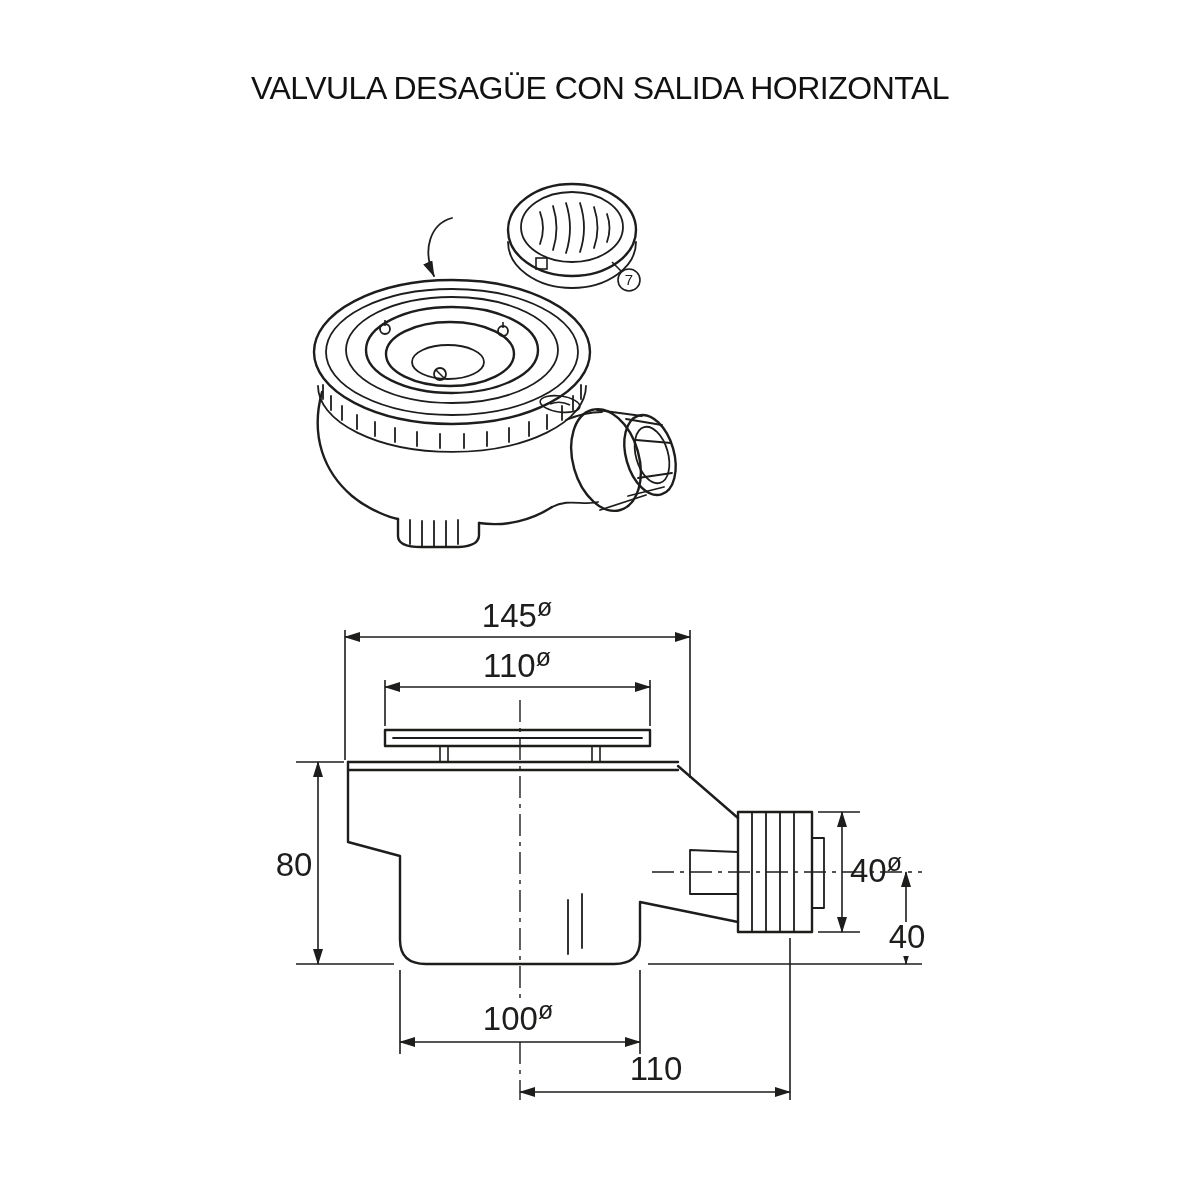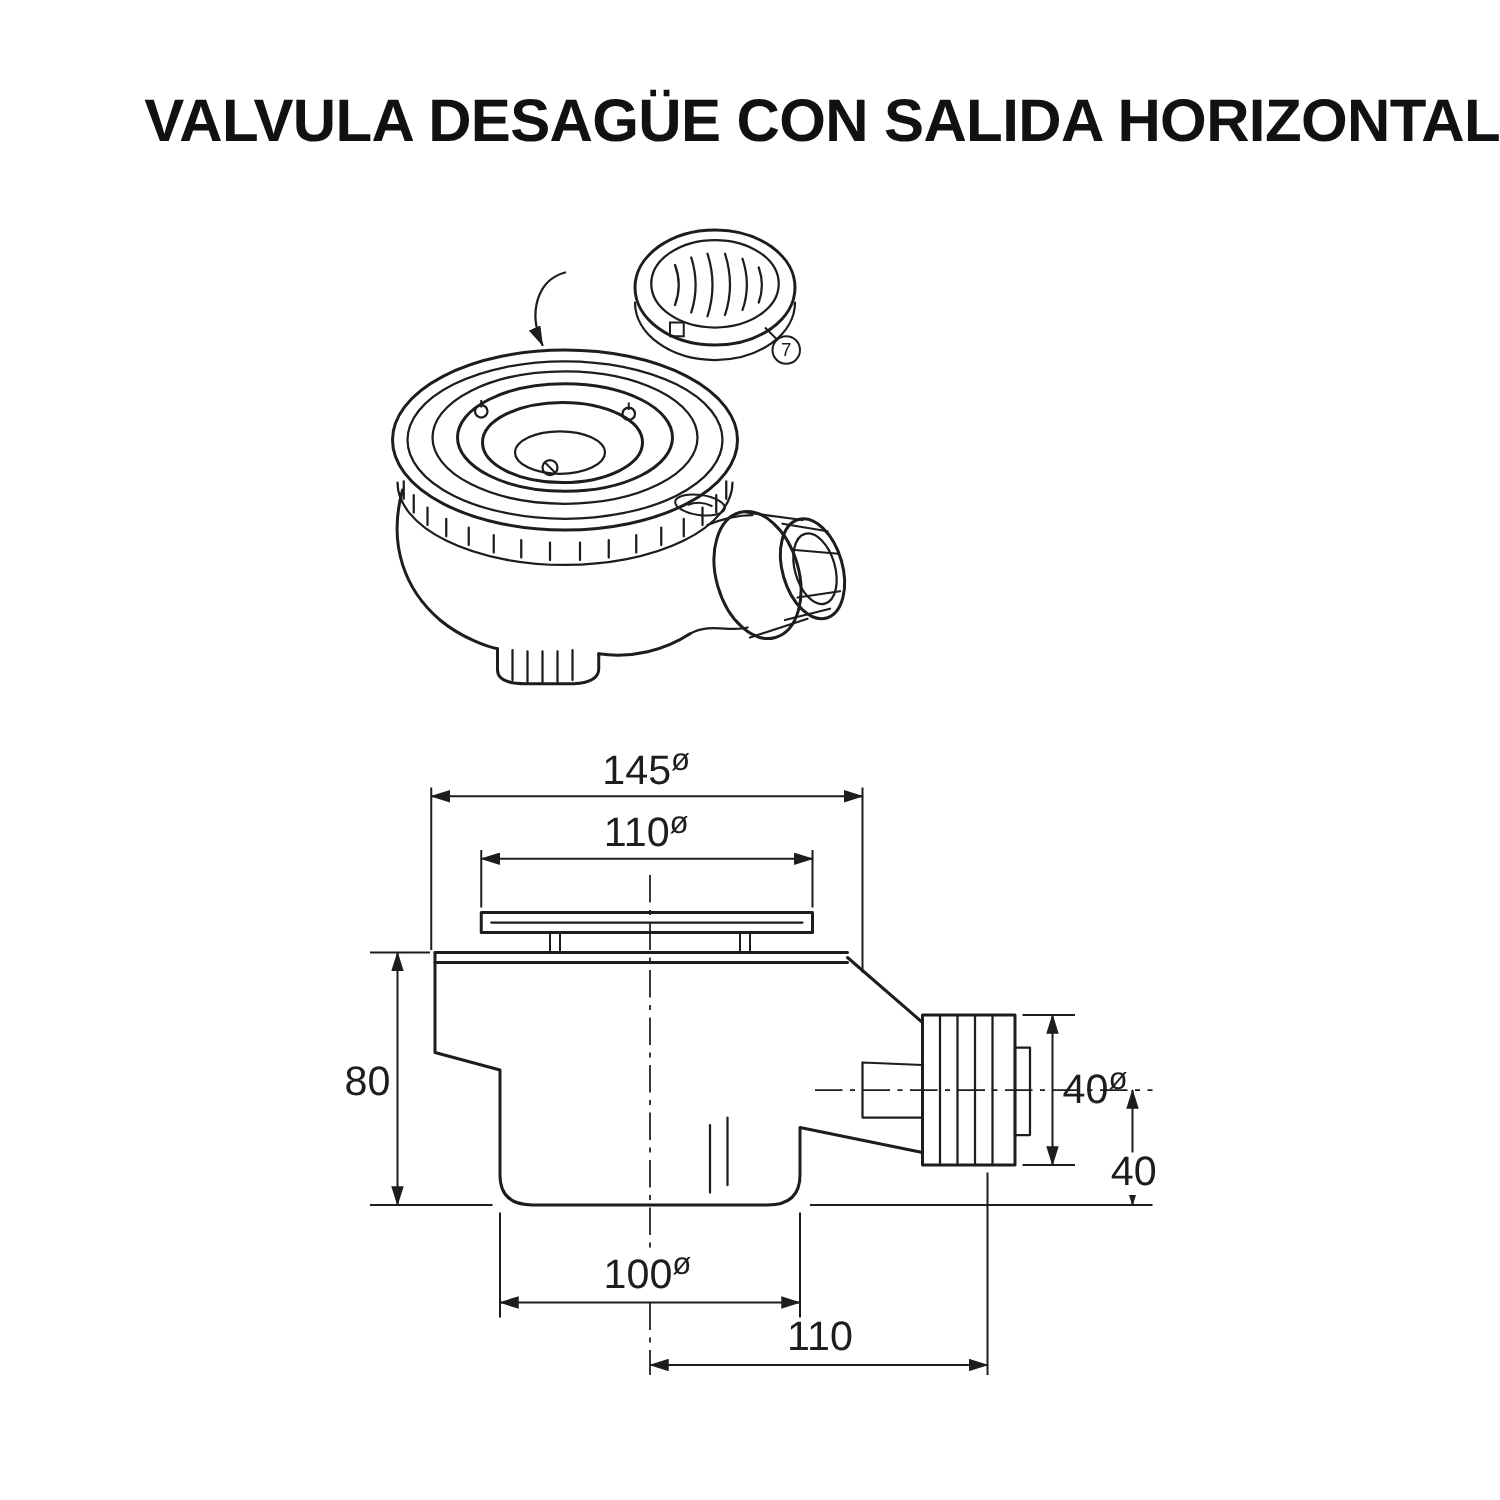--- a/index.html
+++ b/index.html
@@ -1,19 +1,19 @@
 <!DOCTYPE html>
 <html><head>
 <meta charset="utf-8">
 <style>
   html,body{margin:0;padding:0;background:#fff;}
   .canvas{position:relative;width:1200px;height:1200px;background:#ffffff;overflow:hidden;
           font-family:"Liberation Sans",sans-serif;}
-  h1.title{position:absolute;top:70px;left:0;right:0;margin:0;text-align:right;
-           font-size:48px;font-weight:700;letter-spacing:-0.5px;color:#111;
+  h1.title{position:absolute;top:70px;left:0;right:0;margin:0;text-align:center;
+           font-size:32px;font-weight:400;letter-spacing:-0.5px;color:#111;
            font-family:"Liberation Sans",sans-serif;}
   svg{position:absolute;top:0;left:0;}
   .obj{stroke:#1d1d1b;stroke-width:2.4;fill:none;stroke-linecap:round;stroke-linejoin:round;}
   .obj2{stroke:#1d1d1b;stroke-width:1.8;fill:none;stroke-linecap:round;stroke-linejoin:round;}
   .thin{stroke:#1d1d1b;stroke-width:1.6;fill:none;}
   .cl{stroke:#1d1d1b;stroke-width:1.4;fill:none;stroke-dasharray:22 6 4 6;}
   .dim{font-family:"Liberation Sans",sans-serif;font-size:33px;fill:#1d1d1b;}
   .dia{font-size:25px;}
   .callout{font-family:"Liberation Sans",sans-serif;font-size:15px;fill:#1d1d1b;}
   .whitebg{fill:#ffffff;stroke:none;}

